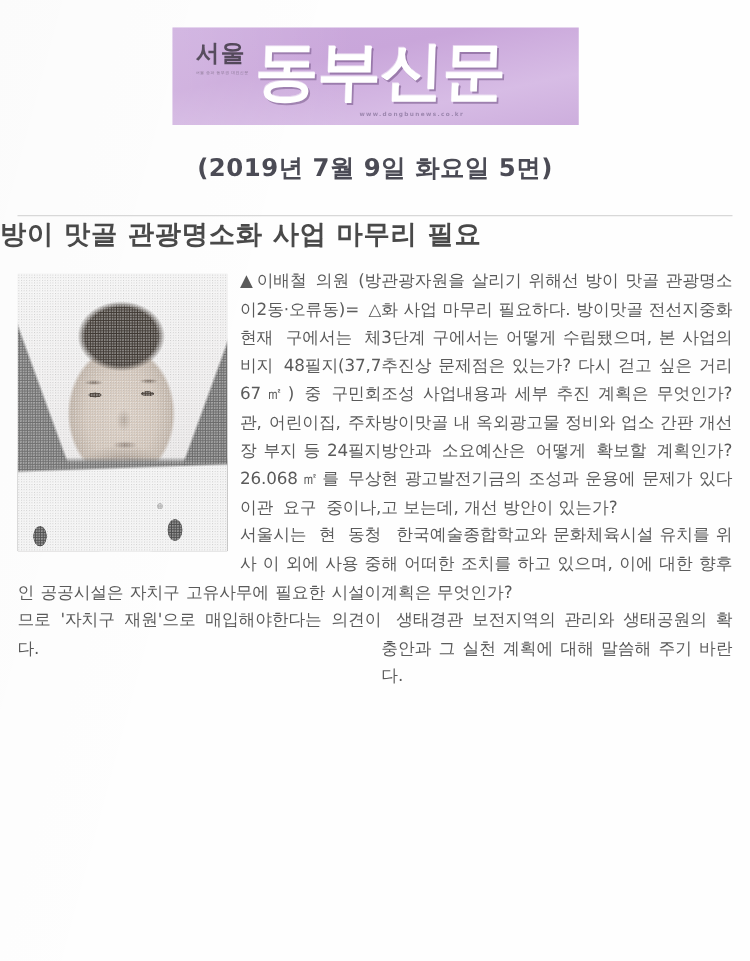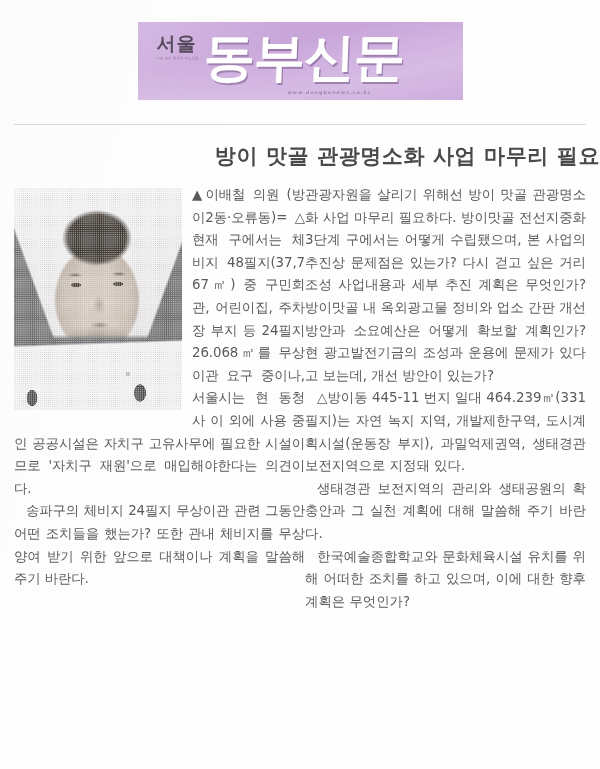--- a/index.html
+++ b/index.html
@@ -106,22 +106,21 @@
 
   
   .rule {
     margin: 24px 14px 0 14px;
     height: 1px;
     background: #d8d8d8;
   }
 
   
   .headline {
-    margin-top: 17px;
-    text-align: right;
+    text-align: left;
     font-family: "DejaVu Serif", "Liberation Serif", serif;
     font-size: 21px;
     font-weight: 700;
     color: #494949;
     letter-spacing: 0.6px;
   }
 
   
   .article {
     margin: 14px 14px 0 14px;
@@ -229,37 +228,36 @@
 
   <div class="masthead-wrap">
     <div class="masthead">
       <div class="mh-seoul">서울</div>
       <div class="mh-seoul-sub">서울 송파 동부권 대표신문</div>
       <div class="mh-title">동부신문</div>
       <div class="mh-url">www.dongbunews.co.kr</div>
     </div>
   </div>
 
+  <div class="dateline">(2019년 7월 9일 화요일 5면)</div>
 
   <div class="rule"></div>
 
   <div class="headline">방이 맛골 관광명소화 사업 마무리 필요</div>
 
   <div class="article">
 
     <div class="col-right">
       <p class="para">관광자원을 살리기 위해선 방이 맛골 관광명소화 사업 마무리 필요하다. 방이맛골 전선지중화 3단계 구에서는 어떻게 수립됐으며, 본 사업의 추진상 문제점은 있는가? 다시 걷고 싶은 거리 조성 사업내용과 세부 추진 계획은 무엇인가? 방이맛골 내 옥외광고물 정비와 업소 간판 개선 방안과 소요예산은 어떻게 확보할 계획인가? 현 광고발전기금의 조성과 운용에 문제가 있다고 보는데, 개선 방안이 있는가?</p>
-      <p class="para">△방이동 445-11 번지 일대 464.239㎡(331필지)는 자연 녹지 지역, 개발제한구역, 도시계획시설(운동장 부지), 과밀억제권역, 생태경관보전지역으로 지정돼 있다.</p>
+      <p class="para">한국예술종합학교와 문화체육시설 유치를 위해 어떠한 조치를 하고 있으며, 이에 대한 향후 계획은 무엇인가?</p>
       <p class="para">생태경관 보전지역의 관리와 생태공원의 확충안과 그 실천 계획에 대해 말씀해 주기 바란다.</p>
-      <p class="para">한국예술종합학교와 문화체육시설 유치를 위해 어떠한 조치를 하고 있으며, 이에 대한 향후 계획은 무엇인가?</p>
     </div>
 
     <div class="col-left">
       <div class="figure">
         <div class="portrait"></div>
       </div>
       <p class="para lead">▲이배철 의원 (방이2동·오류동)= △현재 구에서는 체비지 48필지(37,767㎡) 중 구민회관, 어린이집, 주차장 부지 등 24필지 26.068㎡를 무상이관 요구 중이나, 서울시는 현 동청사 이 외에 사용 중인 공공시설은 자치구 고유사무에 필요한 시설이므로 '자치구 재원'으로 매입해야한다는 의견이다.</p>
-      <p class="para">송파구의 체비지 24필지 무상이관 관련 그동안 어떤 조치들을 했는가? 또한 관내 체비지를 무상양여 받기 위한 앞으로 대책이나 계획을 말씀해 주기 바란다.</p>
     </div>
 
   </div>
 
 </div>
 
 </body></html>

